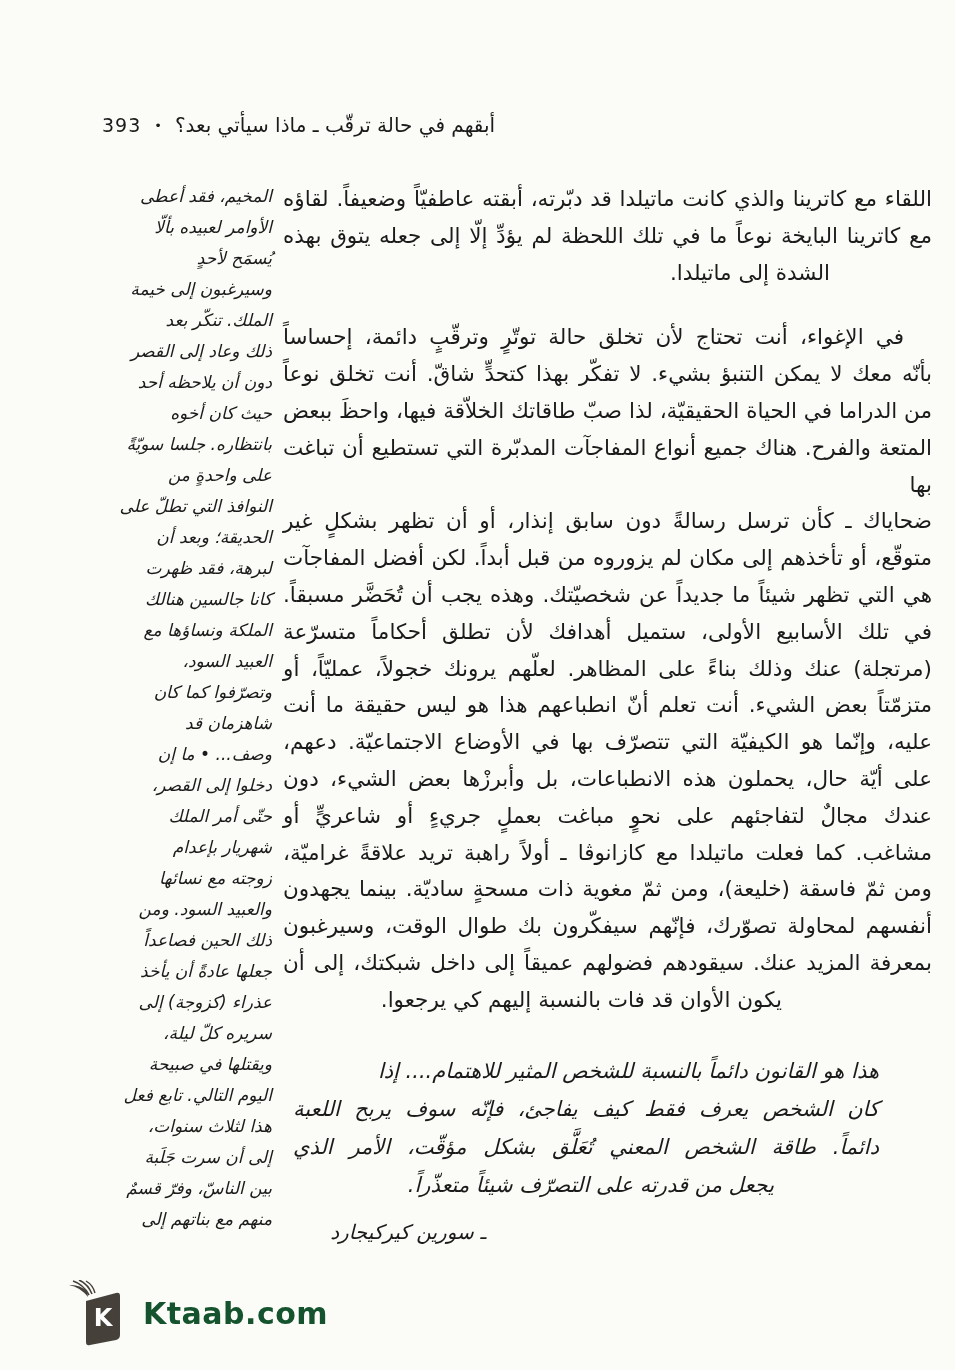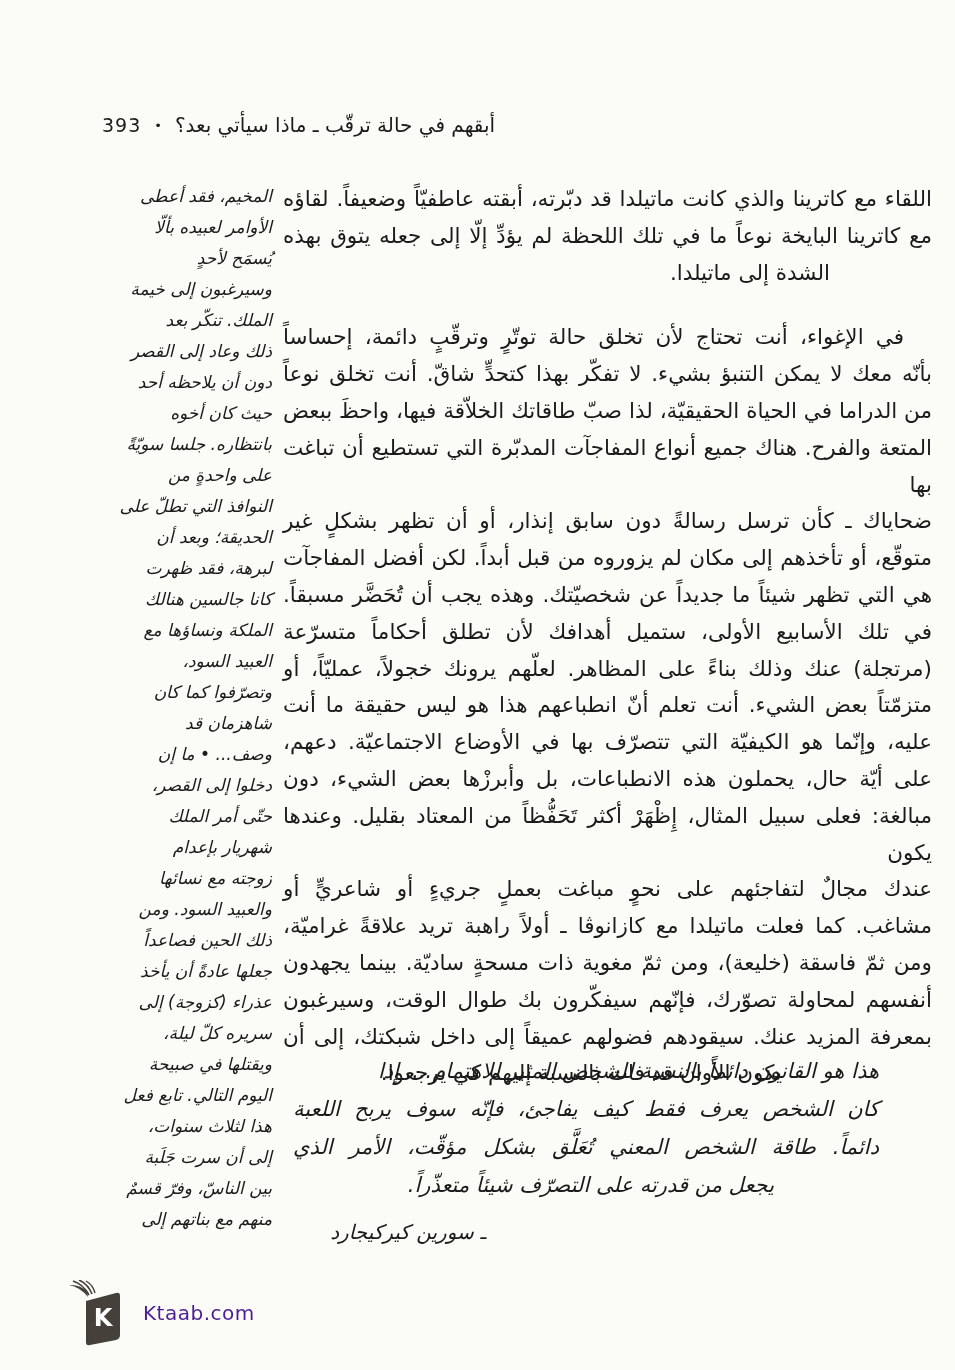--- a/index.html
+++ b/index.html
@@ -52,22 +52,23 @@
     direction:rtl; text-align:right; padding-right:393px;
     font-size:20px; font-style:italic; white-space:nowrap;
   }
 
   
   .footer {
     position:absolute; left:66px; top:1280px;
     display:flex; align-items:center; gap:15px;
   }
   .brand {
-    font-size:20px; color:#4c1d95; letter-spacing:0.5px;
+    font-size:30px; color:#14532d; letter-spacing:0.5px;
     font-family:"DejaVu Sans", sans-serif;
+    font-weight:bold;
   }
 </style>
 </head>
 <body>
 
 <div class="page">
 
   <div class="header">
     <span>أبقهم في حالة ترقّب ـ ماذا سيأتي بعد؟</span>
     <span class="bullet">•</span>
@@ -123,21 +124,20 @@
         <div class="line">من الدراما في الحياة الحقيقيّة، لذا صبّ طاقاتك الخلاّقة فيها، واحظَ ببعض</div>
         <div class="line">المتعة والفرح. هناك جميع أنواع المفاجآت المدبّرة التي تستطيع أن تباغت بها</div>
         <div class="line">ضحاياك ـ كأن ترسل رسالةً دون سابق إنذار، أو أن تظهر بشكلٍ غير</div>
         <div class="line">متوقّع، أو تأخذهم إلى مكان لم يزوروه من قبل أبداً. لكن أفضل المفاجآت</div>
         <div class="line">هي التي تظهر شيئاً ما جديداً عن شخصيّتك. وهذه يجب أن تُحَضَّر مسبقاً.</div>
         <div class="line">في تلك الأسابيع الأولى، ستميل أهدافك لأن تطلق أحكاماً متسرّعة</div>
         <div class="line">(مرتجلة) عنك وذلك بناءً على المظاهر. لعلّهم يرونك خجولاً، عمليّاً، أو</div>
         <div class="line">متزمّتاً بعض الشيء. أنت تعلم أنّ انطباعهم هذا هو ليس حقيقة ما أنت</div>
         <div class="line">عليه، وإنّما هو الكيفيّة التي تتصرّف بها في الأوضاع الاجتماعيّة. دعهم،</div>
         <div class="line">على أيّة حال، يحملون هذه الانطباعات، بل وأبرزْها بعض الشيء، دون</div>
-        <div class="line">مبالغة: فعلى سبيل المثال، إِظْهَرْ أكثر تَحَفُّظاً من المعتاد بقليل. وعندها يكون</div>
         <div class="line">عندك مجالٌ لتفاجئهم على نحوٍ مباغت بعملٍ جريءٍ أو شاعريٍّ أو</div>
         <div class="line">مشاغب. كما فعلت ماتيلدا مع كازانوڤا ـ أولاً راهبة تريد علاقةً غراميّة،</div>
         <div class="line">ومن ثمّ فاسقة (خليعة)، ومن ثمّ مغوية ذات مسحةٍ ساديّة. بينما يجهدون</div>
         <div class="line">أنفسهم لمحاولة تصوّرك، فإنّهم سيفكّرون بك طوال الوقت، وسيرغبون</div>
         <div class="line">بمعرفة المزيد عنك. سيقودهم فضولهم عميقاً إلى داخل شبكتك، إلى أن</div>
         <div class="line  end-line p2-end">يكون الأوان قد فات بالنسبة إليهم كي يرجعوا.</div>
       </div>
   </div>
 
   <div class="quote">

